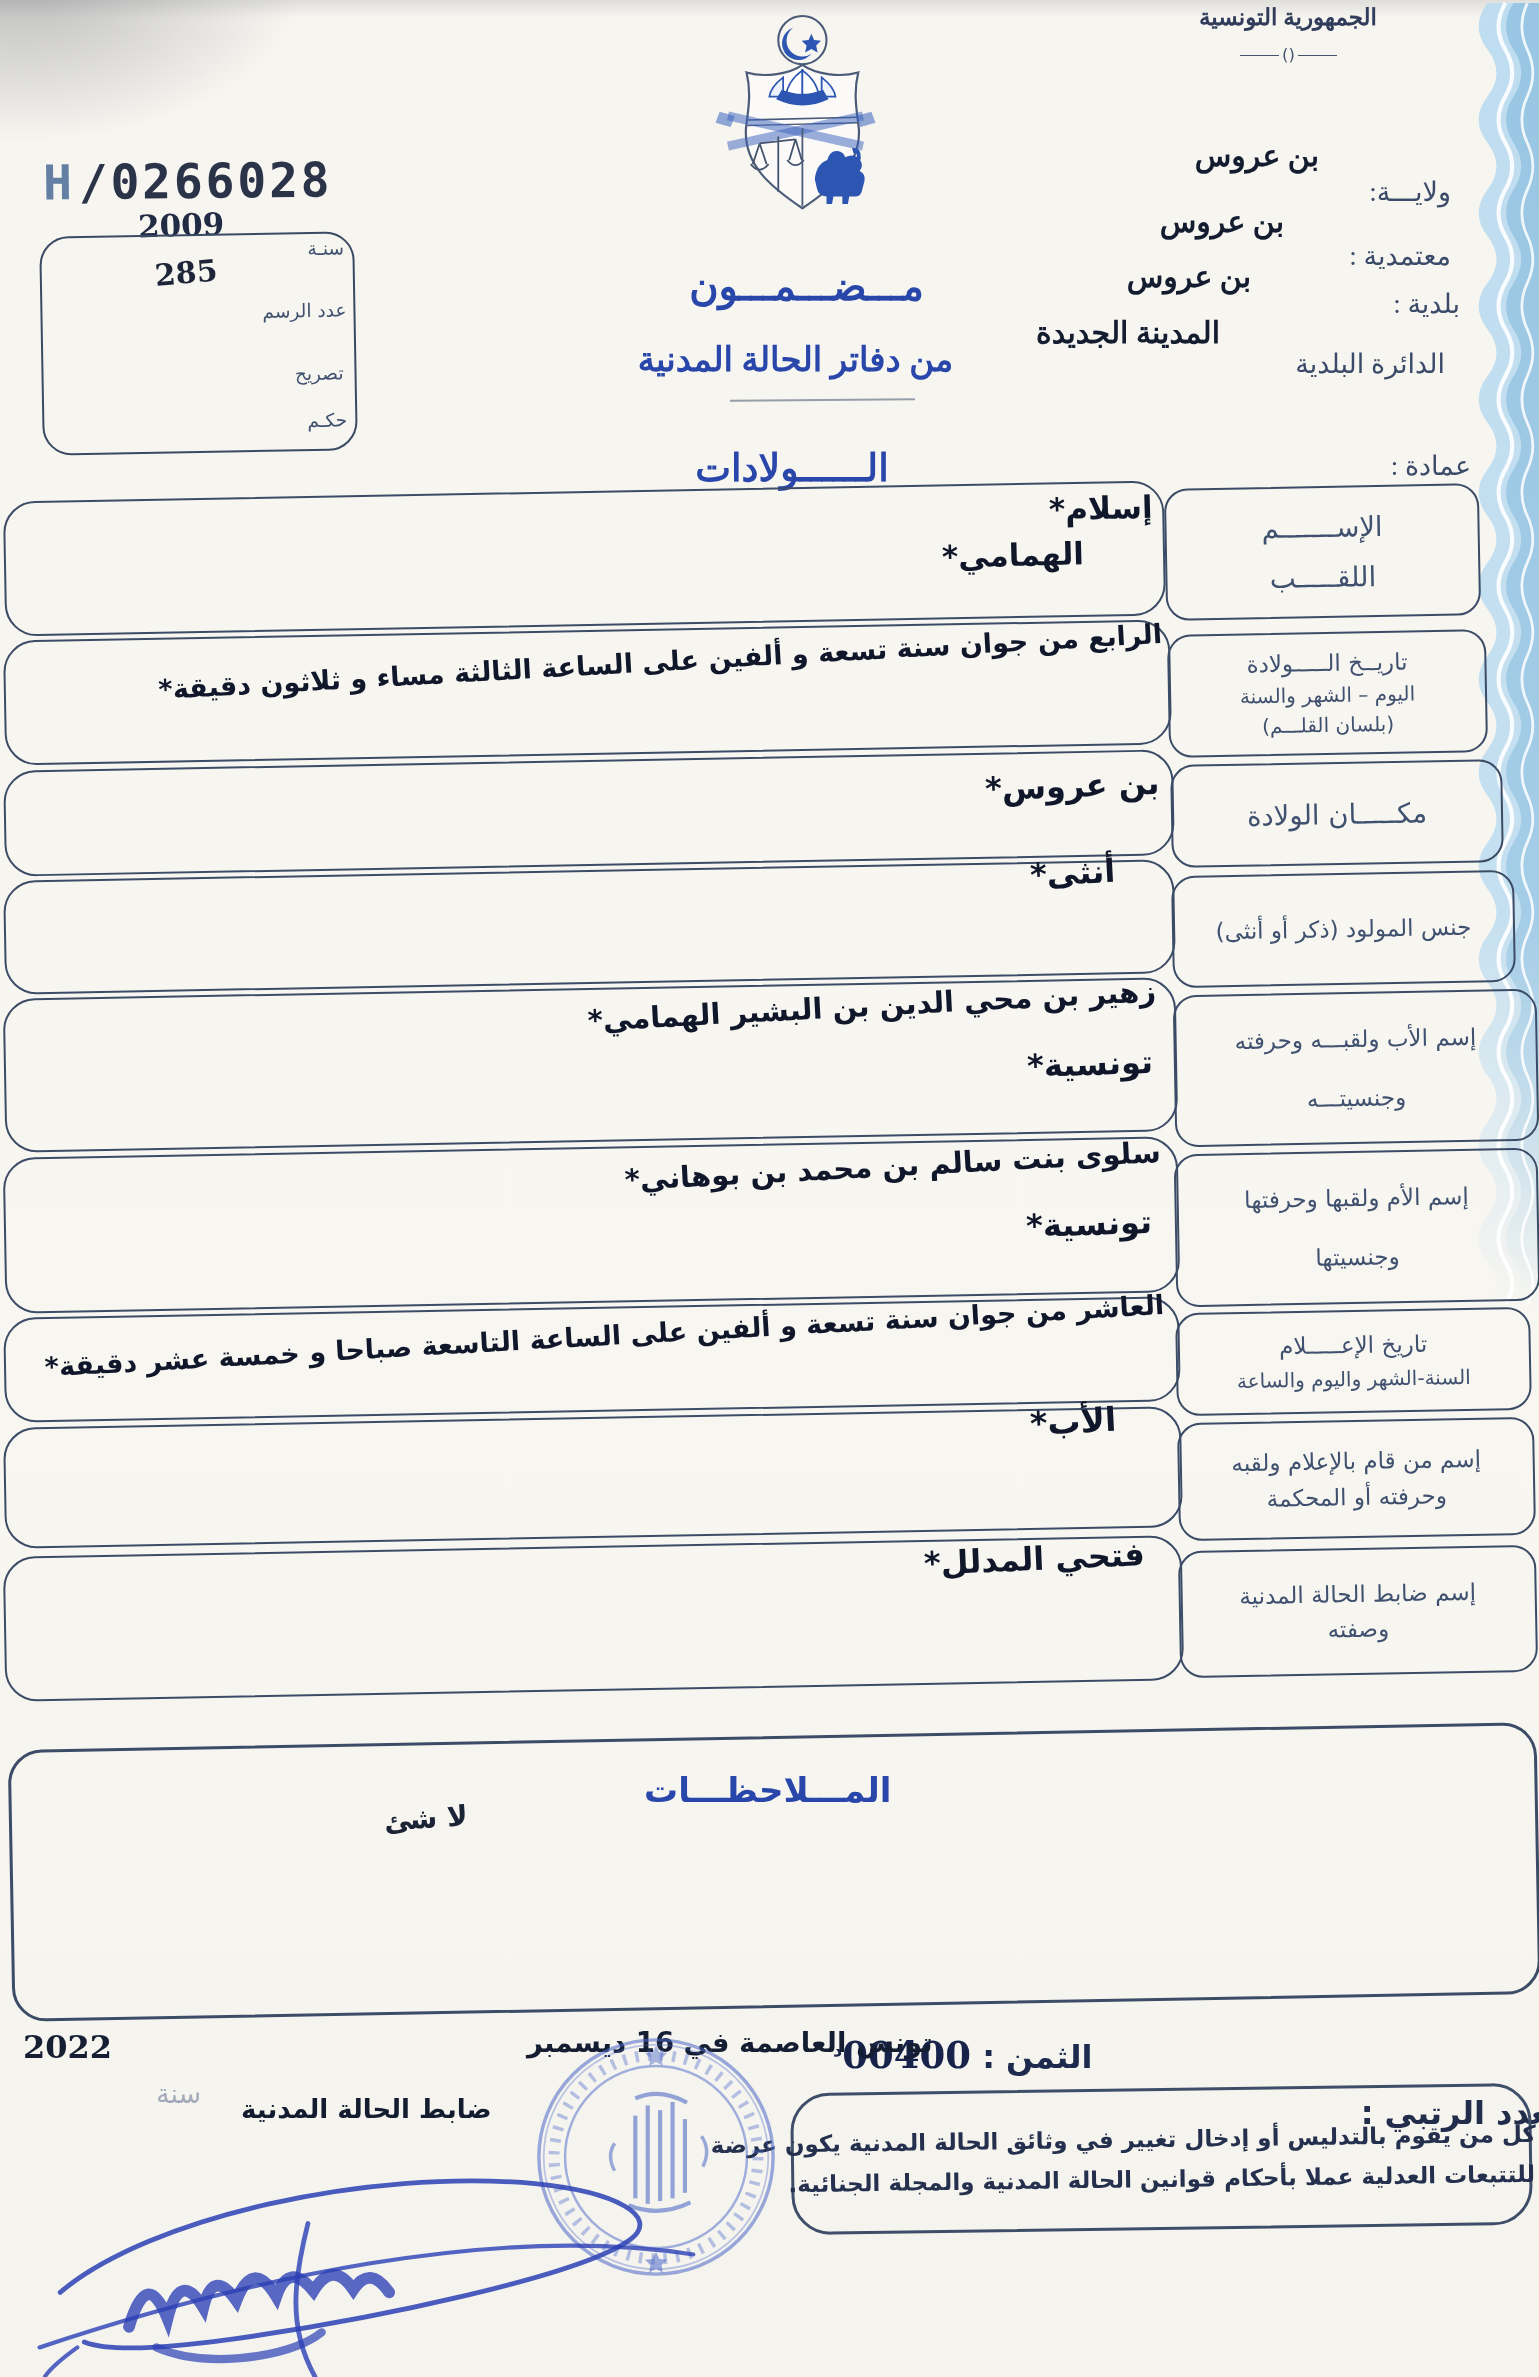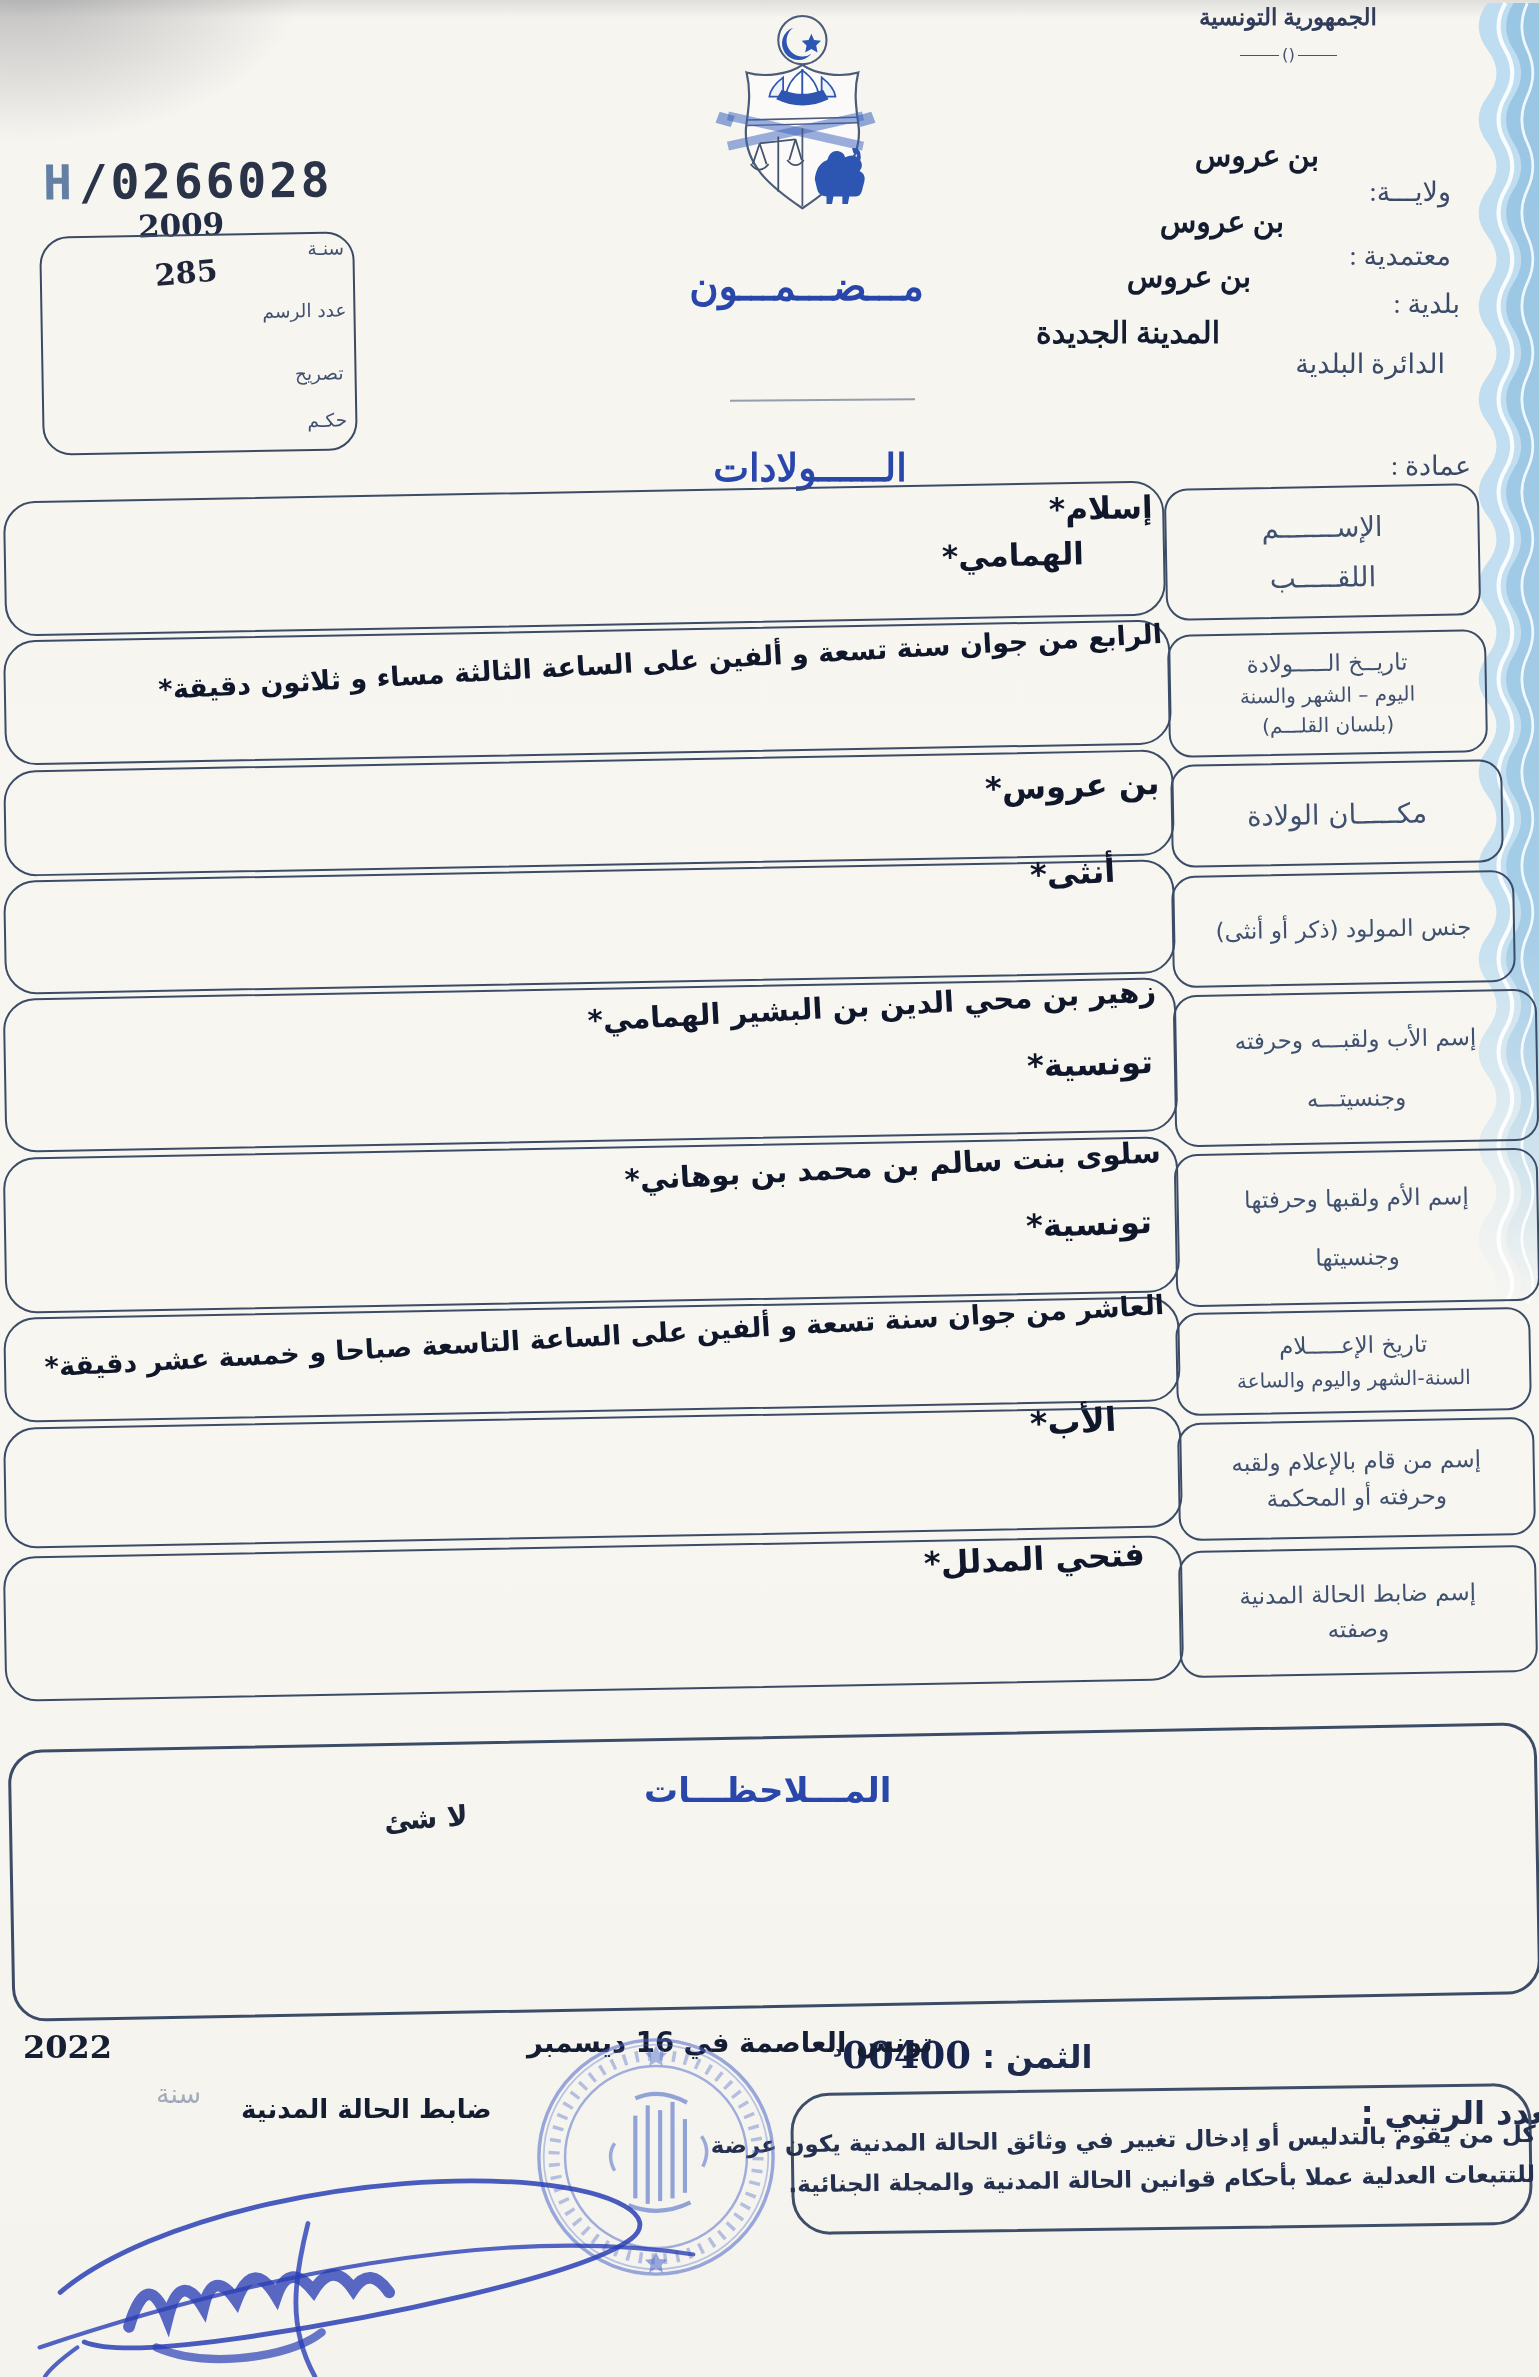--- a/index.html
+++ b/index.html
@@ -28,21 +28,21 @@
   .reg-year{right:8.3px;top:4.1px;}
   .reg-rec{right:6.9px;top:66px;}
   .reg-dec{right:11px;top:129px;}
   .reg-jud{right:8.3px;top:176px;}
   .reg285{position:absolute;left:113px;top:19px;font-family:"DejaVu Serif",serif;font-weight:bold;
     font-size:30px;color:#1e2538;transform:rotate(-4deg);}
   
   .t1{left:641px;top:263px;width:331px;text-align:center;font-size:40px;font-weight:bold;color:#2946ab;}
   .t2{left:599px;top:339px;width:393px;text-align:center;font-size:34px;font-weight:bold;color:#2946ab;}
   .t2u{left:730px;top:399px;width:185px;height:2.1px;background:rgba(70,85,110,.55);transform:rotate(-.5deg);}
-  .t3{left:631px;top:446px;width:358px;text-align:center;font-size:38px;font-weight:bold;color:#2946ab;letter-spacing:0.7px;}
+  .t3{left:613px;top:446px;width:358px;text-align:center;font-size:38px;font-weight:bold;color:#2946ab;letter-spacing:0.7px;}
   
   .republic{right:141px;top:4.1px;width:220px;text-align:center;font-size:23px;font-weight:600;color:#303c5a;}
   .hdr-div{right:185px;top:45px;width:131px;text-align:center;color:#46536e;font-size:16.5px;}
   .hdr-div .ln{display:inline-block;width:39px;border-top:1.4px solid #46536e;vertical-align:middle;margin:0 2.8px;}
   .hf-label{font-size:27px;color:#3a4a68;}
   .hf-value{font-size:30px;font-weight:bold;color:#141c30;}
   
   .vbox,.lbox{border:2.8px solid #3c4c66;background:transparent;}
   .vbox{left:4.1px;border-radius:32px;transform:rotate(-1.05deg);}
   .lbox{border-radius:23.4px;transform:rotate(-1.05deg);display:flex;flex-direction:column;
@@ -172,20 +172,21 @@
       </g>
 
       <g fill="#2d56b2">
         <path d="M168,244 q2,-22 18,-28 q4,-14 15,-13 q9,1 11,9 q13,-6 21,3 q7,9 0,17 q9,4 7,15 l-4,15 q-3,8 -11,7 l-7,0 -2,11 -8,0 0,-11 -13,0 -2,11 -8,0 0,-11 q-12,-1 -14,-12 Z"></path>
         <path d="M222,230 q16,-10 12,-24 q-2,-9 -12,-7 l2,7 q6,0 5,6 q-1,8 -10,12 Z"></path>
       </g>
     </svg>
   </div>
 
   <div class="abs t1 rtl">مـــضـــمـــون</div>
+  <div class="abs t2 rtl">من دفاتر الحالة المدنية</div>
   <div class="abs t2u"></div>
   <div class="abs t3 rtl">الــــــولادات</div>
 
   <div class="abs republic rtl">الجمهورية التونسية</div>
   <div class="abs hdr-div"><span class="ln"></span><span>()</span><span class="ln"></span></div>
 
   <div class="abs hf-label rtl" style="right:88px;top:176px;">ولايـــة:</div>
   <div class="abs hf-value rtl" style="right:220px;top:138px;">بن عروس</div>
 
   <div class="abs hf-label rtl" style="right:88px;top:240px;">معتمدية :</div>

